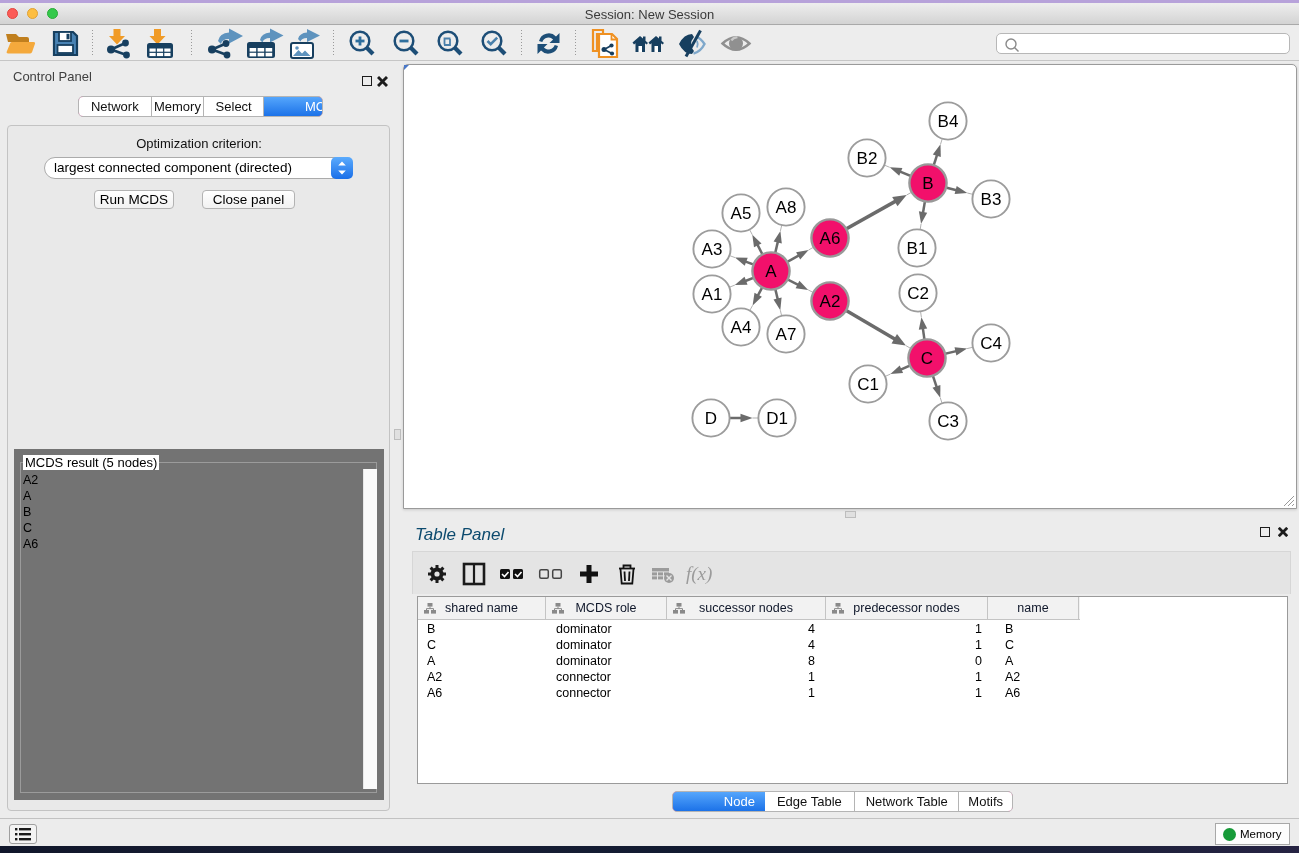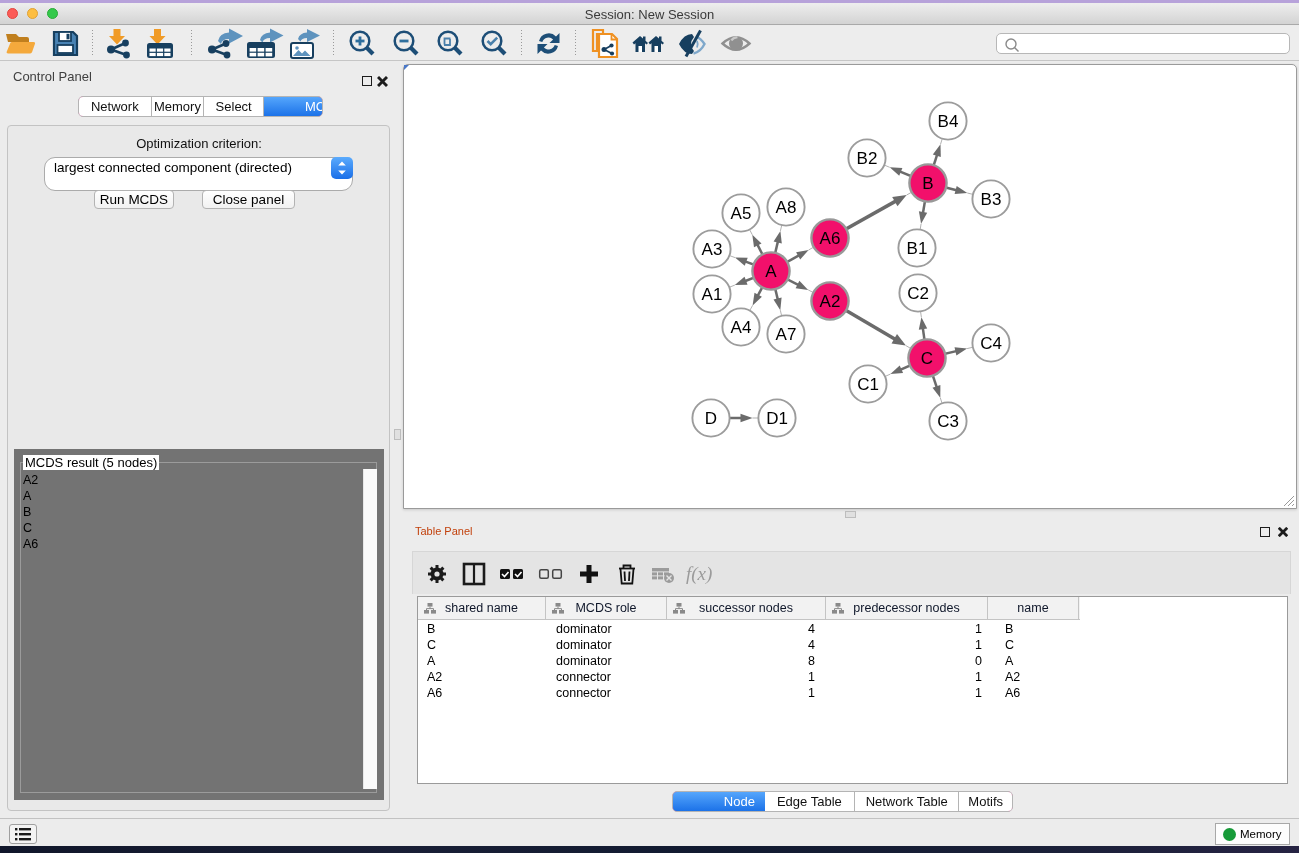--- a/index.html
+++ b/index.html
@@ -26,40 +26,40 @@
 
 #cp-title { left:13px; top:69px; font-size:13px; color:#404040; }
 .wsq { width:10px; height:10px; border:1.5px solid #1c1c1c; background:transparent; }
 .tabs { height:21px; display:flex; border:1px solid #b4b4b4; border-radius:5px; background:#ec4899; overflow:hidden; }
 .tab { font-size:13px; color:#111; text-align:center; line-height:20px; border-right:1px solid #b4b4b4; background:#fff; }
 .tab:last-child { border-right:none; }
 .tab.sel { background:linear-gradient(#55a6fc,#1c72e8); color:#fff; border-right:none;padding-left:41px; }
 #cp-inner { left:7px; top:125px; width:383px; height:686px; background:#e9e9e9;
   border:1px solid #c3c3c3; border-radius:4px; }
 #optlabel { left:8px; top:136px; width:382px; text-align:center; font-size:13px; color:#111; }
-#combo { left:44px; top:157px; width:309px; height:34px; background:#fff; border:1px solid #ababab; border-radius:11px; }
+#combo { left:44px; top:157px; width:309px; height:22px; background:#fff; border:1px solid #ababab; border-radius:11px; }
 #combo .txt { left:9px; top:2px; font-size:13.5px; color:#000; }
 #combo .step { right:-1px; top:-1px; width:22px; height:22px; border-radius:5px;
   background:linear-gradient(#5babfd,#1a6fe8); }
 .btn { height:19px; background:linear-gradient(#ffffff,#f1f1f1); border:1px solid #b3b3b3;
   border-radius:4px; font-size:13.5px; color:#000; text-align:center; line-height:17px; }
 #mcdsbox { left:14px; top:449px; width:370px; height:351px; background:#737373; }
 #fieldset { left:6px; top:13px; width:357px; height:331px; border:1px solid #9b9b9b; }
 #legend { left:9px; top:6px; background:#fff; font-size:13px; color:#000; padding:0 2px; }
 .li { left:9px; font-size:12.5px; color:#000; }
 #scrolltrack { left:349px; top:20px; width:14px; height:320px; background:#fafafa; border-left:1px solid #e8e8e8; }
 
 #netwin { left:403px; top:64px; width:894px; height:445px; border:1px solid #9a9a9a;
   border-radius:5px 5px 0 0; background:#fff; box-shadow:0 1px 3px rgba(0,0,0,.15); }
 #netwin .bar { left:0; top:0; width:100%; height:21px; background:linear-gradient(#f0f0f0,#d7d7d7);
   border-bottom:1px solid #aaa; border-radius:5px 5px 0 0; }
 #netwin .t { width:100%; text-align:center; top:3px; font-size:13px; color:#222; }
 #bluecorner { left:404px; top:65px; width:0; height:0; border-top:5px solid #4a78c8; border-right:5px solid transparent; }
 
-#tp-title { left:415px; top:525px; font-size:11px; color:#c2410c; }
+#tp-title { left:415px; top:525px; font-size:17px; color:#0c4a6e;font-style:italic; }
 #tp-toolbar { left:412px; top:551px; width:879px; height:43px; background:#e4e4e4;
   border:1px solid #d6d6d6; border-bottom:none; }
 #tbl { left:417px; top:596px; width:871px; height:188px; background:#fff; border:1px solid #9a9a9a; }
 #thead { left:0; top:0; width:662px; height:23px; background:#f2f2f2; border-bottom:1px solid #c4c4c4; }
 .th { top:0; height:23px; border-right:1px solid #c4c4c4; font-size:12.5px; color:#0f172a; }
 .th .lbl { width:100%; text-align:center; top:4px; }
 .trow { left:0; width:869px; height:16px; font-size:12.5px; color:#000; }
 .cell { top:1px; }
 .num { text-align:right; }
 

